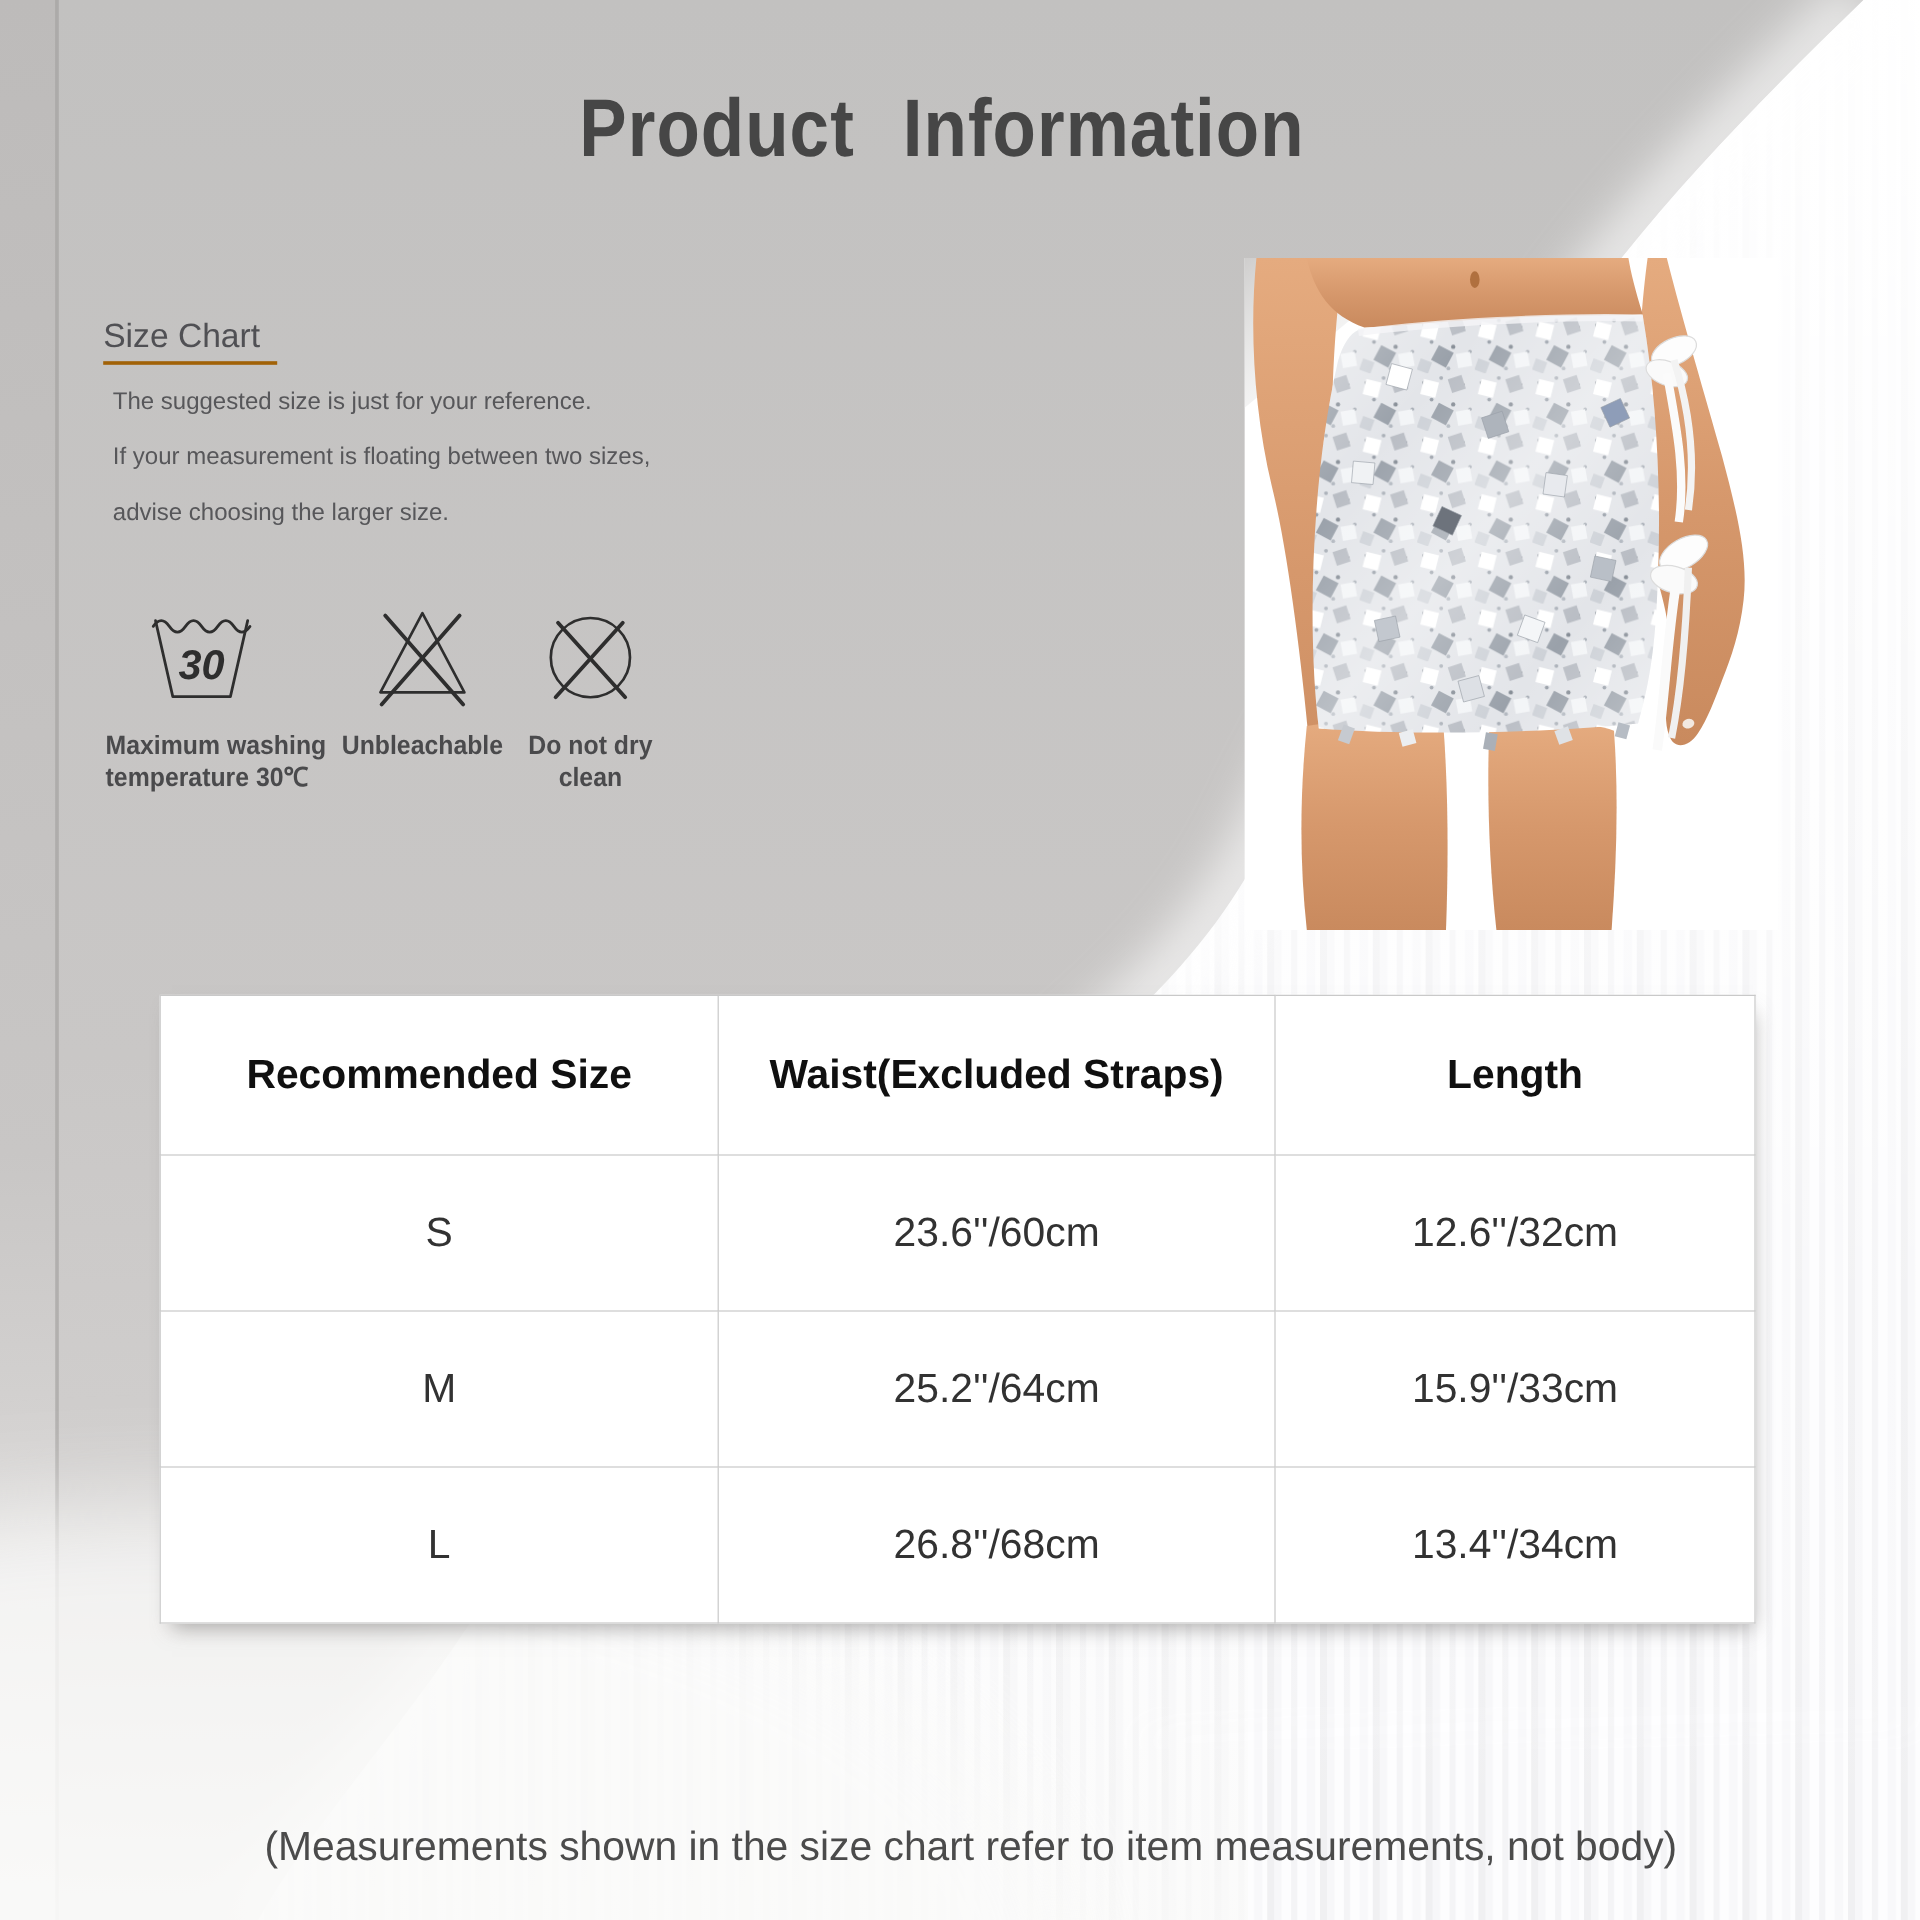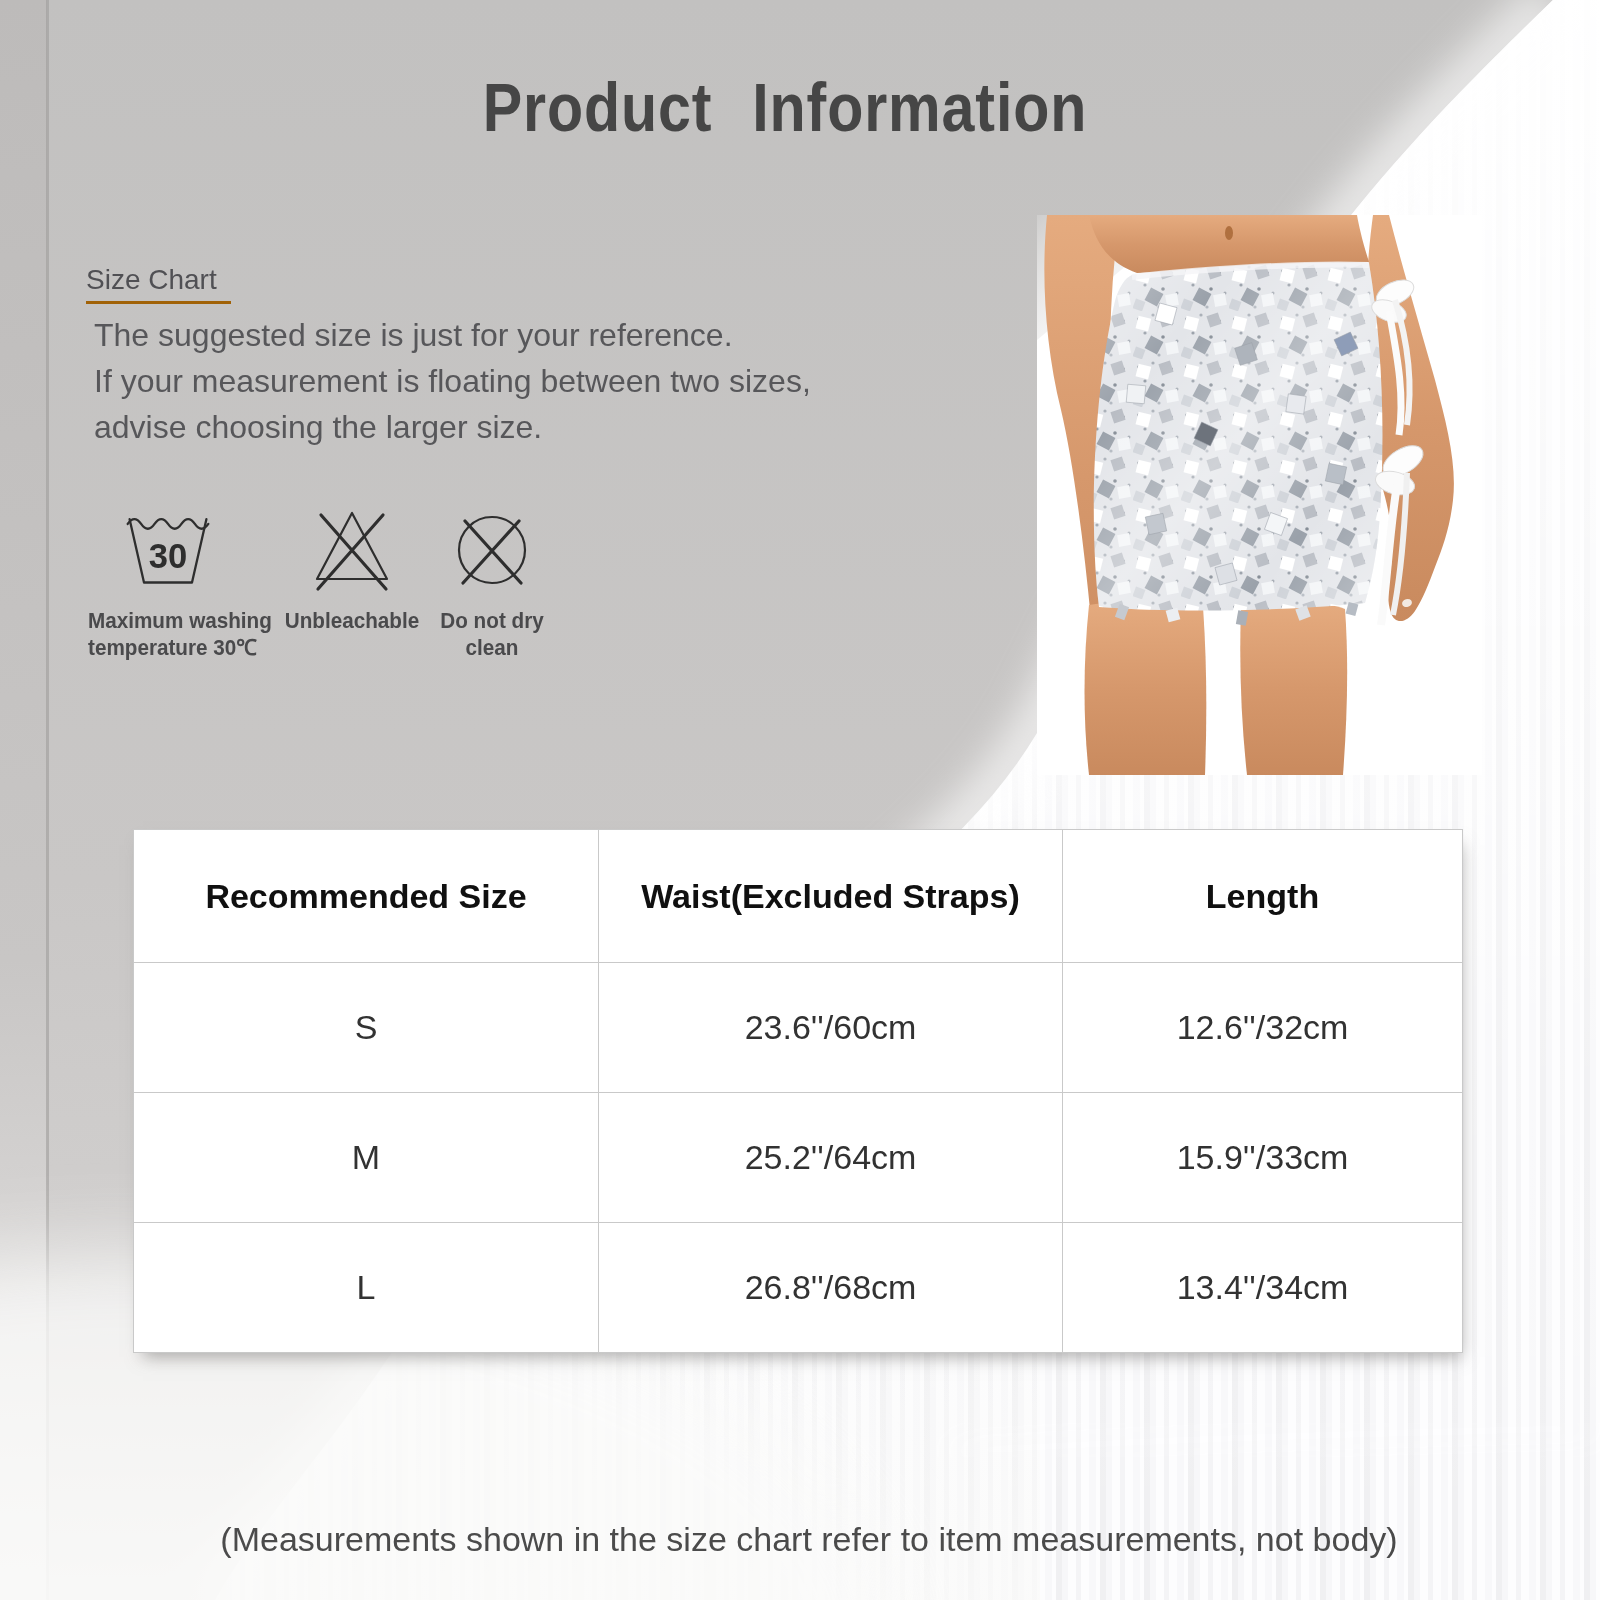--- a/index.html
+++ b/index.html
@@ -23,27 +23,27 @@
 
   
   .sc-heading{
     position:absolute;left:86px;top:264px;
     font-size:28px;color:#505054;
     padding:0 14px 5px 0;
     border-bottom:3px solid #a16207;
   }
   .sc-lines{
     position:absolute;left:94px;top:312px;
-    font-size:32px;line-height:46px;color:#57575a;
+    font-size:20px;line-height:46px;color:#57575a;
     white-space:nowrap;
   }
 
   
   .care-item{position:absolute;top:495px;}
-  .care-item .icon-box{height:104px;display:flex;align-items:center;}
+  .care-item .icon-box{height:104px;display:flex;align-items:flex-start;font-style:italic;}
   .care-label{
     margin-top:8px;
     font-size:22px;font-weight:700;color:#4a4a4c;line-height:27px;
     transform:scaleX(.94);
   }
   .care-1{left:88px;width:200px;}
   .care-1 .icon-box{padding-left:32px;}
   .care-1 .care-label{transform-origin:0 0;text-align:left;}
   .care-2{left:277px;width:150px;text-align:center;}
   .care-2 .icon-box{justify-content:center;}

